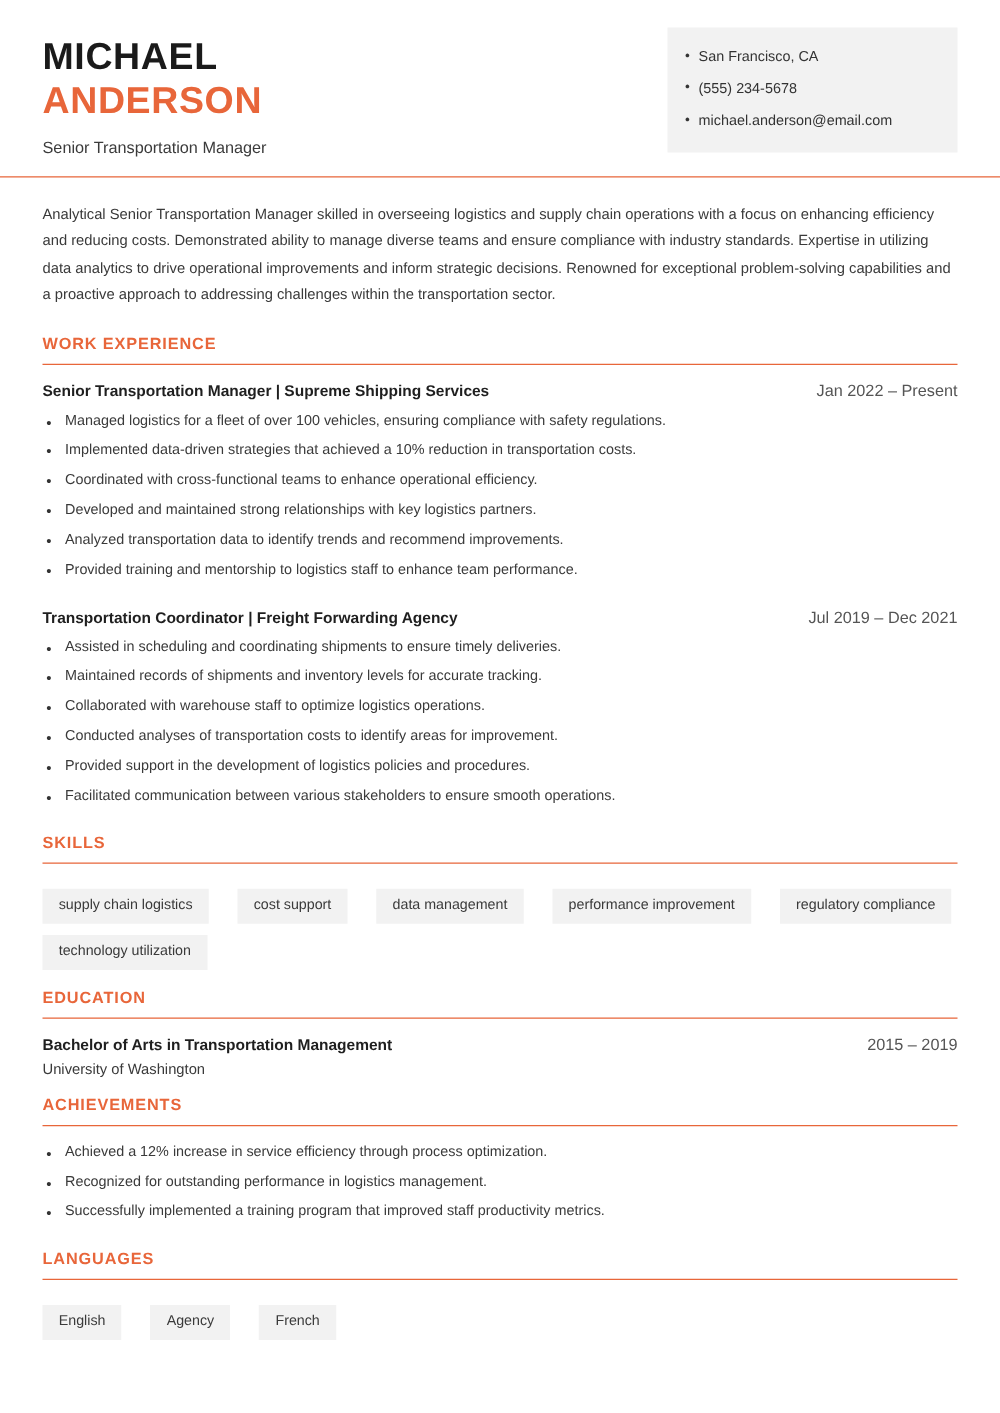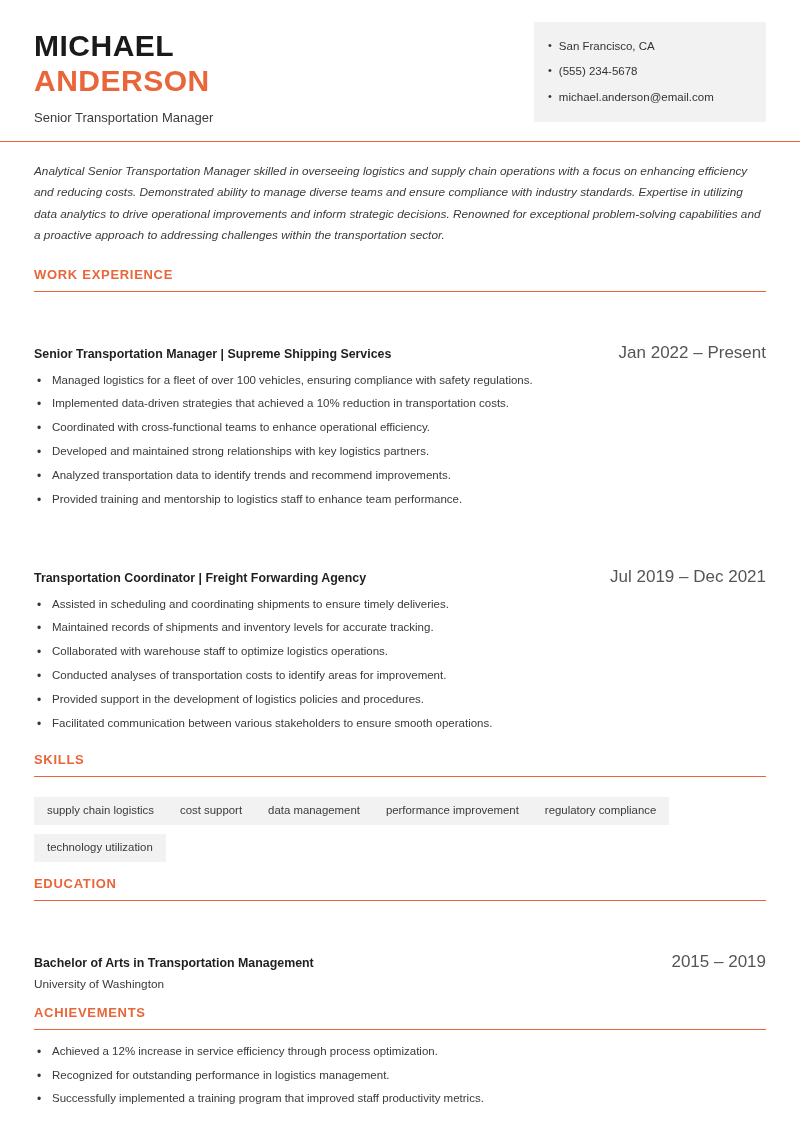--- a/index.html
+++ b/index.html
@@ -87,21 +87,20 @@
   .body {
     padding: 0 34px;
     box-sizing: border-box;
   }
   .summary {
     font-size: 11.8px;
     line-height: 1.82;
     color: #3a3a3a;
     padding: 19px 0 6px 0;
     text-align: left;
-    font-style: italic;
   }
 
   .section {
     margin-top: 14px;
   }
   .section-title {
     color: #e8663a;
     font-size: 13px;
     font-weight: bold;
     letter-spacing: 0.7px;
@@ -121,25 +120,24 @@
     justify-content: space-between;
     align-items: baseline;
   }
   .entry-title {
     font-size: 12.4px;
     font-weight: bold;
     color: #1f1f1f;
     text-align: center;
   }
   .entry-date {
-    font-size: 17px;
+    font-size: 13px;
     color: #555555;
     white-space: nowrap;
     padding-left: 12px;
-    margin-top: 38px;
   }
   .entry-sub {
     font-size: 11.8px;
     color: #3a3a3a;
     margin-top: 5px;
   }
   ul.bullets {
     list-style: none;
     margin: 9px 0 0 0;
     padding: 0;
@@ -156,21 +154,21 @@
     position: absolute;
     left: 3px;
     top: 0;
     color: #333333;
     font-size: 12px;
   }
 
   .tags {
     display: flex;
     flex-wrap: wrap;
-    gap: 9px 0;
+    gap: 9px 23px;
     margin-top: 20px;
   }
   .tag {
     background: #f2f2f2;
     font-size: 11.4px;
     color: #3a3a3a;
     padding: 7px 13px;
     line-height: 1.2;
     white-space: nowrap;
   }

